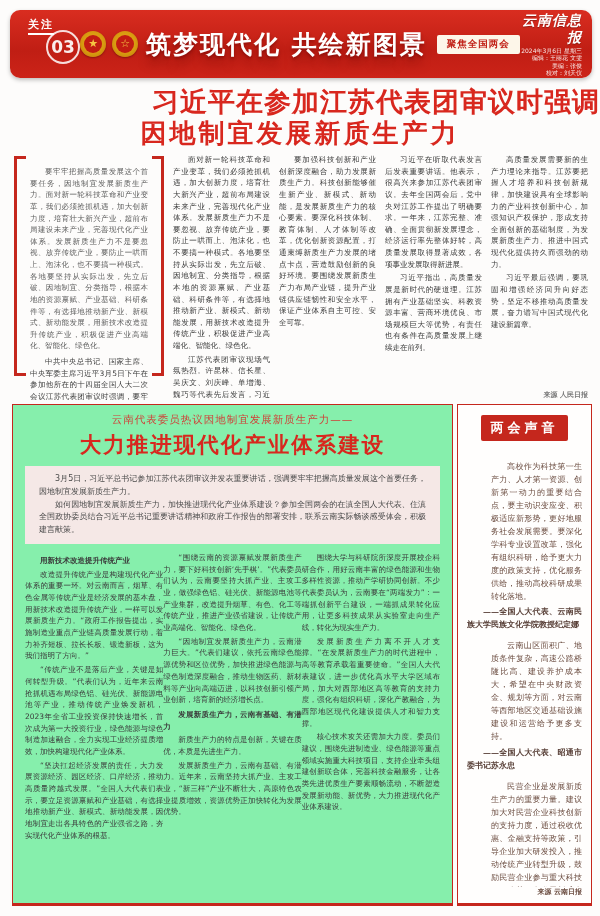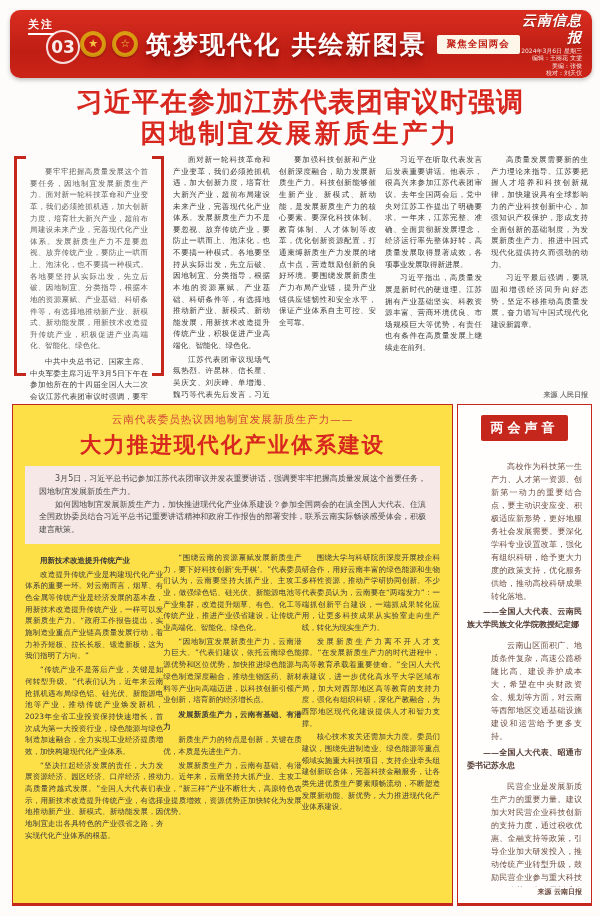--- a/index.html
+++ b/index.html
@@ -36,40 +36,40 @@
   .tag-box{background:#fdf6e9;color:#c01e14;font-size:9.5px;font-weight:bold;
     padding:3px 10px;border-radius:2px;margin-left:10px;white-space:nowrap;letter-spacing:1px;}
   .masthead{margin-left:auto;text-align:right;line-height:1.25;}
   .paper-name{font-family:"DejaVu Serif","Liberation Serif",serif;font-style:italic;
     font-weight:bold;font-size:14px;letter-spacing:1px;text-shadow:0 1px 1px rgba(0,0,0,.3);}
   .mast-line{font-size:6px;color:rgba(255,255,255,.9);}
 
   
   .headline{position:absolute;left:0;right:0;top:86px;text-align:center;color:var(--headline-red);
     font-weight:bold;line-height:1.2;}
-  .headline .l1{font-size:27px;letter-spacing:1px;}
+  .headline .l1{font-size:27px;letter-spacing:1px;text-align:right;}
   .headline .l2{font-size:26px;letter-spacing:3px;}
 
   
   .lead{position:absolute;left:14px;right:12px;top:154px;height:246px;display:flex;gap:9px;overflow:hidden;}
   .qbox{position:relative;width:150px;flex:none;padding:12px 16px 8px;color:#606060;}
   .qbox::before,.qbox::after{content:"";position:absolute;top:2px;bottom:24px;width:9px;
     border:3px solid var(--border-red);}
   .qbox::before{left:0;border-right:none;}
   .qbox::after{right:0;border-left:none;}
   .qbox p,.lead-col p{font-size:7.5px;line-height:1.55;text-align:justify;text-indent:2em;}
   .qbox .tail{color:var(--ink);margin-top:4px;}
   .lead-col{flex:1;color:var(--ink);overflow:hidden;display:flex;flex-direction:column;}
   .lead-col p{margin-bottom:2px;}
   .src{margin-top:auto;text-align:right;font-size:7px;color:#777;font-weight:bold;}
 
   
   .bottom{position:absolute;left:12px;right:8px;top:404px;height:502px;display:flex;gap:4px;}
   .feature{width:441px;flex:none;border:1.5px solid var(--border-red);border-bottom-width:3px;
-    background:#fde047;padding:8px 12px 6px;display:flex;flex-direction:column;overflow:hidden;}
+    background:#86efac;padding:8px 12px 6px;display:flex;flex-direction:column;overflow:hidden;}
   .kicker{text-align:center;color:#d04038;font-size:10.5px;letter-spacing:1px;}
   .f-title{text-align:center;color:var(--headline-red);font-size:21.5px;font-weight:bold;
     letter-spacing:2px;margin:3px 0 7px;}
   .intro{background:var(--intro-bg);padding:7px 14px;margin-bottom:8px;}
   .intro p{font-size:8px;line-height:1.6;color:#4a4a4a;text-align:justify;text-indent:2em;}
   .f-cols{flex:1;display:flex;overflow:hidden;}
   .f-col{flex:1;overflow:hidden;}
   .f-col p{font-size:7.5px;line-height:1.56;color:var(--ink);text-align:justify;text-indent:2em;margin-bottom:2px;}
   .subhead{font-size:8.5px;font-weight:bold;color:#1d1d1d;margin:3px 0 4px;text-indent:0;}
 
@@ -149,21 +149,21 @@
       <div class="f-title">大力推进现代化产业体系建设</div>
       <div class="intro">
         <p>3月5日，习近平总书记参加江苏代表团审议并发表重要讲话，强调要牢牢把握高质量发展这个首要任务，因地制宜发展新质生产力。</p>
         <p>如何因地制宜发展新质生产力，加快推进现代化产业体系建设？参加全国两会的在滇全国人大代表、住滇全国政协委员结合习近平总书记重要讲话精神和政府工作报告的部署安排，联系云南实际畅谈感受体会，积极建言献策。</p>
       </div>
       <div class="f-cols">
         <div class="f-col">
           <p class="subhead">用新技术改造提升传统产业</p>
           <p>改造提升传统产业是构建现代化产业体系的重要一环。对云南而言，烟草、有色金属等传统产业是经济发展的基本盘，用新技术改造提升传统产业，一样可以发展新质生产力。“政府工作报告提出，实施制造业重点产业链高质量发展行动，着力补齐短板、拉长长板、锻造新板，这为我们指明了方向。”</p>
           <p>“传统产业不是落后产业，关键是如何转型升级。”代表们认为，近年来云南抢抓机遇布局绿色铝、硅光伏、新能源电池等产业，推动传统产业焕发新机，2023年全省工业投资保持快速增长，首次成为第一大投资行业，绿色能源与绿色制造加速融合，全力实现工业经济提质增效，加快构建现代化产业体系。</p>
-          <p>“坚决扛起经济发展的责任，大力发展资源经济、园区经济、口岸经济，推动高质量跨越式发展。”全国人大代表们表示，用新技术改造提升传统产业，有选择地推动新产业、新模式、新动能发展，因地制宜走出各具特色的产业强省之路，夯实现代化产业体系的根基。</p>
+          <p>“坚决扛起经济发展的责任，大力发展资源经济、园区经济、口岸经济，推动高质量跨越式发展。”全国人大代表们表示，要立足资源禀赋和产业基础，有选择地推动新产业、新模式、新动能发展，因地制宜走出各具特色的产业强省之路，夯实现代化产业体系的根基。</p>
         </div>
         <div class="f-col">
           <p>“围绕云南的资源禀赋发展新质生产力，要下好科技创新‘先手棋’。”代表委员们认为，云南要坚持大抓产业、主攻工业，做强绿色铝、硅光伏、新能源电池等产业集群，改造提升烟草、有色、化工等传统产业，推进产业强省建设，让传统产业高端化、智能化、绿色化。</p>
           <p>“因地制宜发展新质生产力，云南潜力巨大。”代表们建议，依托云南绿色能源优势和区位优势，加快推进绿色能源与绿色制造深度融合，推动生物医药、新材料等产业向高端迈进，以科技创新引领产业创新，培育新的经济增长点。</p>
           <p class="subhead">发展新质生产力，云南有基础、有潜力</p>
           <p>新质生产力的特点是创新，关键在质优，本质是先进生产力。</p>
           <p>发展新质生产力，云南有基础、有潜力。近年来，云南坚持大抓产业、主攻工业，“新三样”产业不断壮大，高原特色农业提质增效，资源优势正加快转化为发展优势。</p>
         </div>
         <div class="f-col">
           <p>围绕大学与科研院所深度开展校企科研合作，用好云南丰富的绿色能源和生物多样性资源，推动产学研协同创新。不少代表委员认为，云南要在“两端发力”：一端抓创新平台建设，一端抓成果转化应用，让更多科技成果从实验室走向生产线，转化为现实生产力。</p>

